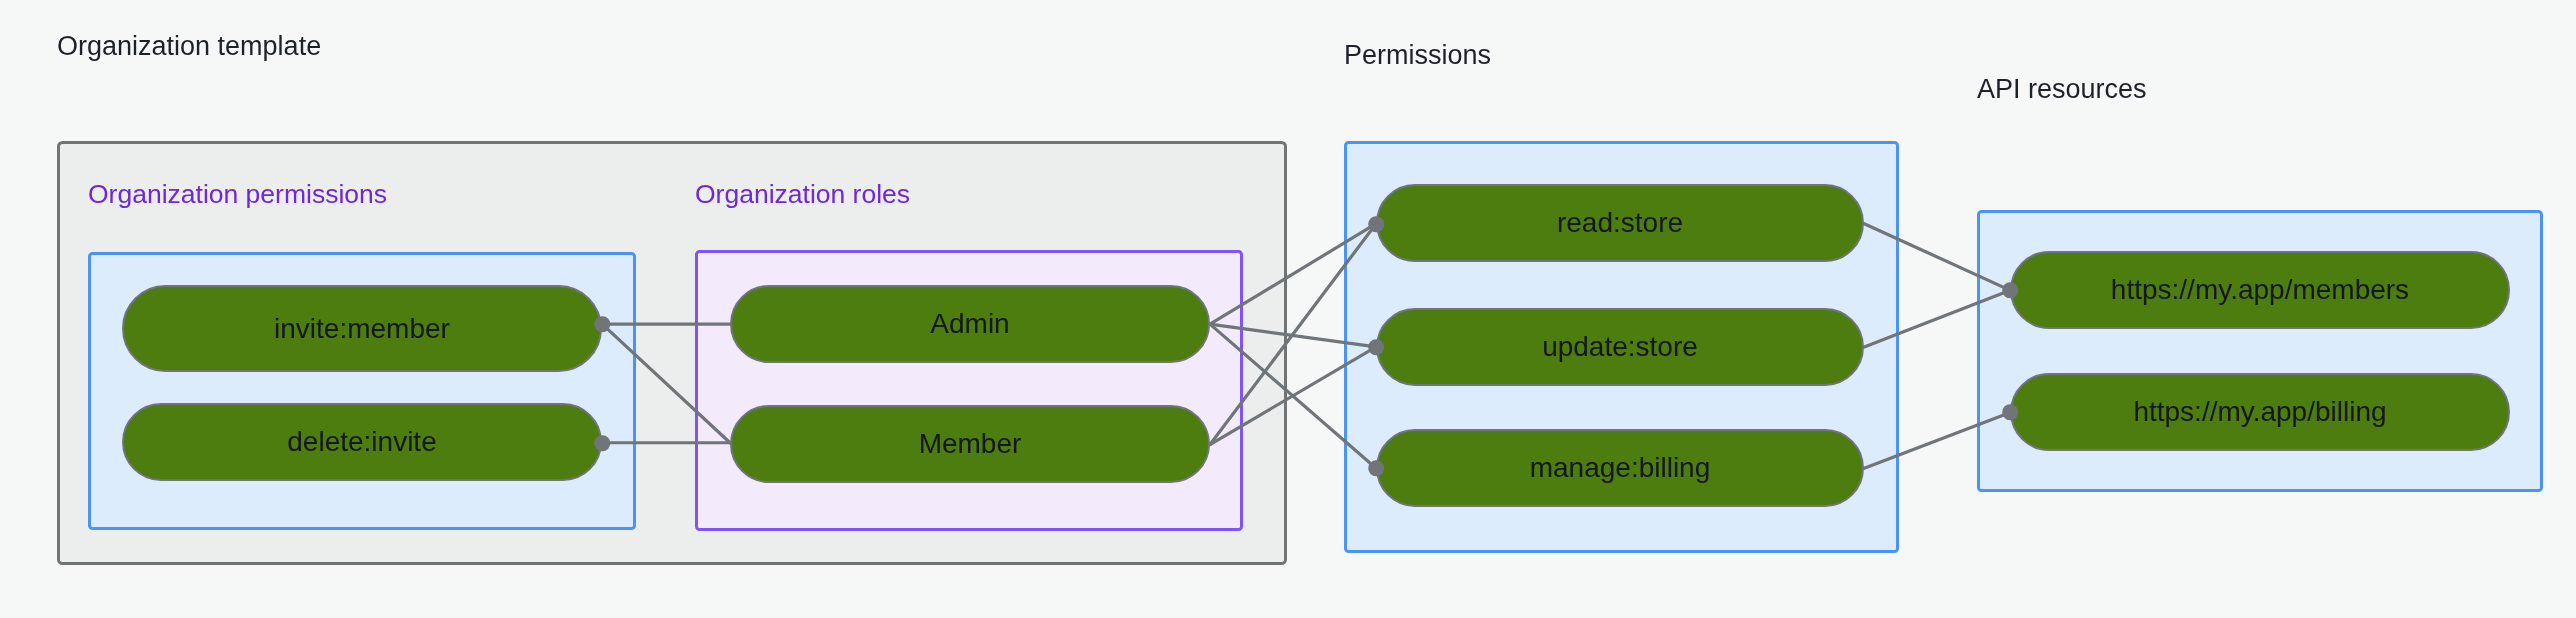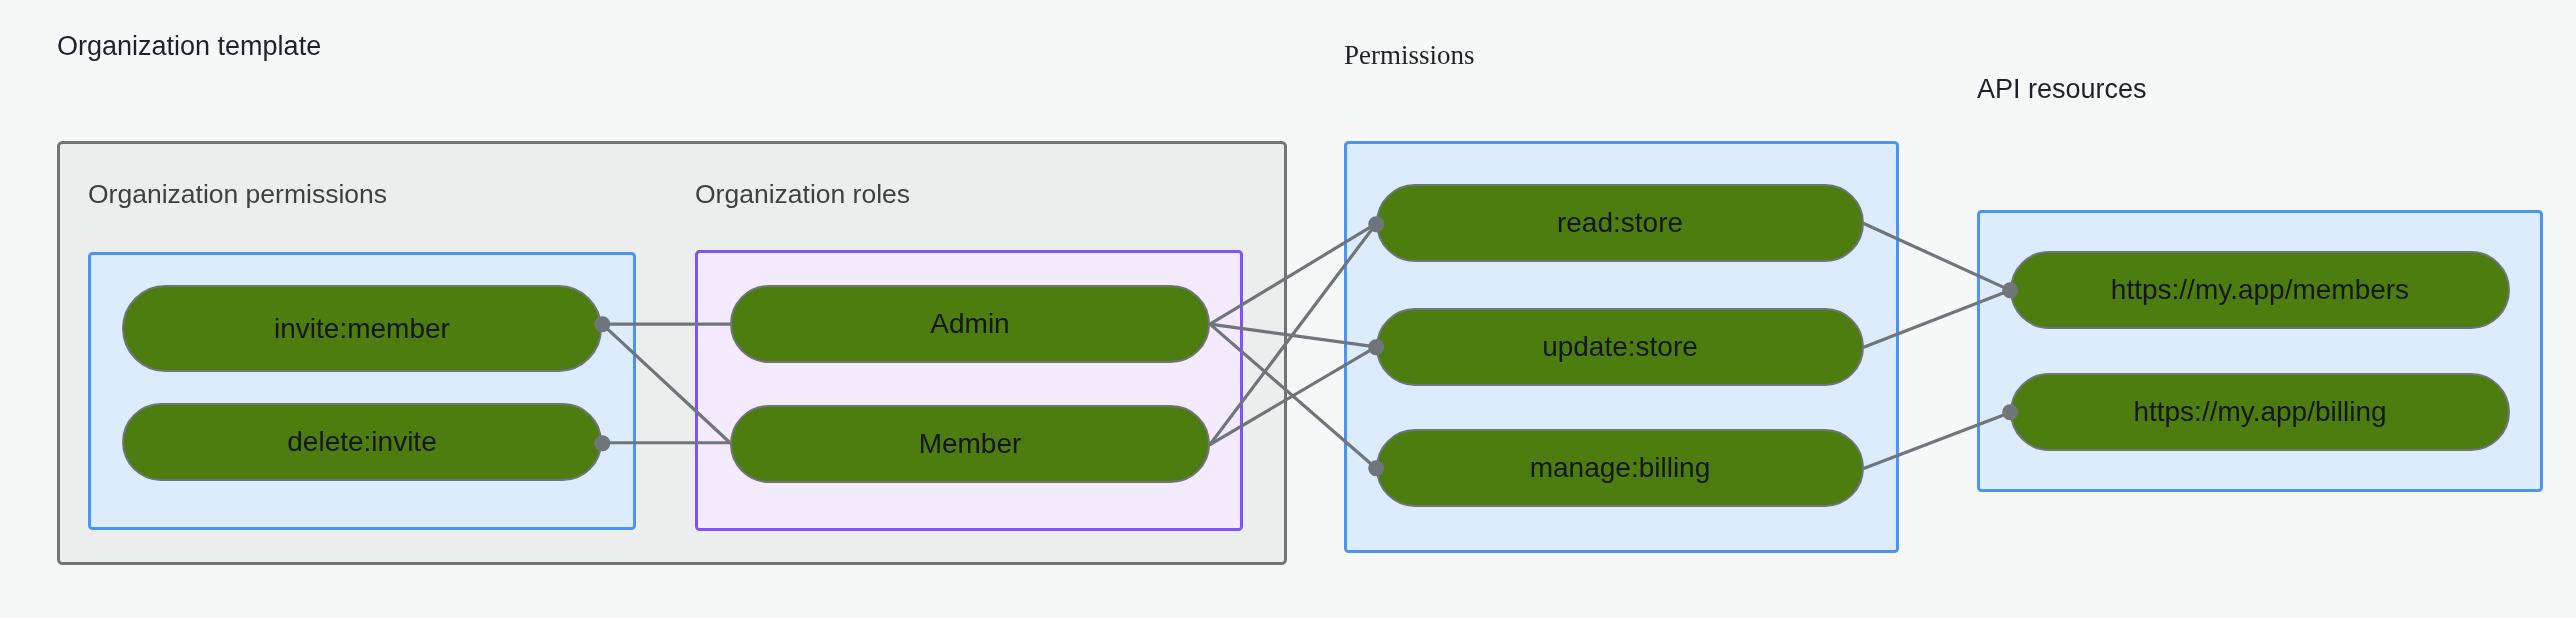--- a/index.html
+++ b/index.html
@@ -52,21 +52,21 @@
   .tpl-outer {
     left: 57px; top: 141px;
     width: 1230px; height: 424px;
     background: #eceeed;
     border: 3.7px solid #6e7574;
     border-radius: 5.5px;
   }
   .sub-title {
     position: absolute;
     font-size: 26.5px;
-    color: #404040;
+    color: #6d28d9;
     white-space: nowrap;
     z-index: 9;
   }
 
   .blue-box {
     background: #ddecfd;
     border: 3.7px solid #4c94f3;
     border-radius: 4.6px;
   }
   .purple-box {
@@ -134,21 +134,21 @@
       <path d="M 2043 245 L 2203 318"></path>
 
       <path d="M 2043 380 L 2203 318"></path>
 
       <path d="M 2043 513 L 2203 452"></path>
     </g>
   </svg>
 
   <div class="group-title" style="left:57px; top:31px;">Organization template</div>
 
-  <div class="group-title" style="left:1344px; top:40px;font-family:Liberation Serif, serif;">Permissions</div>
+  <div class="group-title" style="left:1344px; top:40px;">Permissions</div>
 
   <div class="group-title" style="left:1977px; top:74px;">API resources</div>
 
   <div class="container-box tpl-outer"></div>
 
   <div class="sub-title" style="left:88px; top:179px;">Organization permissions</div>
 
   <div class="sub-title" style="left:695px; top:179px;">Organization roles</div>
 
   <div class="container-box blue-box org-perms-box"></div>

